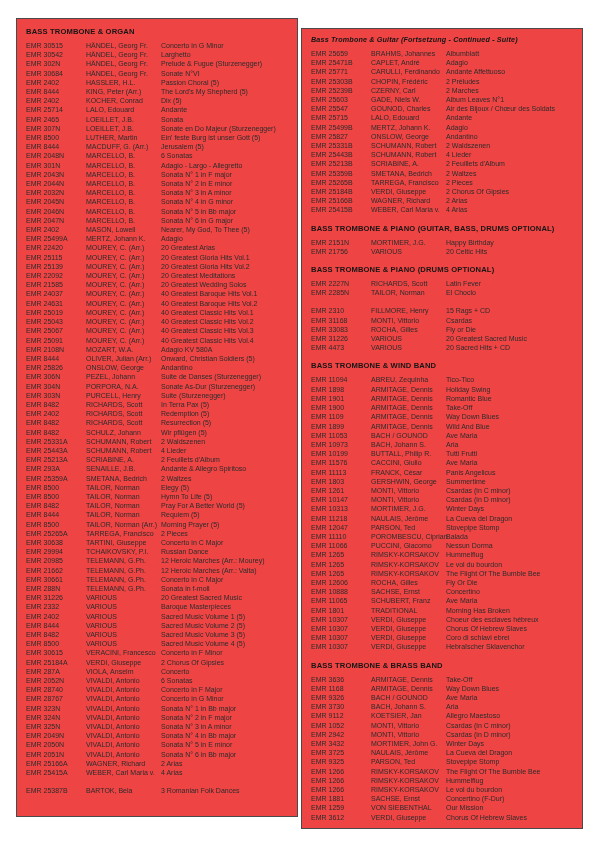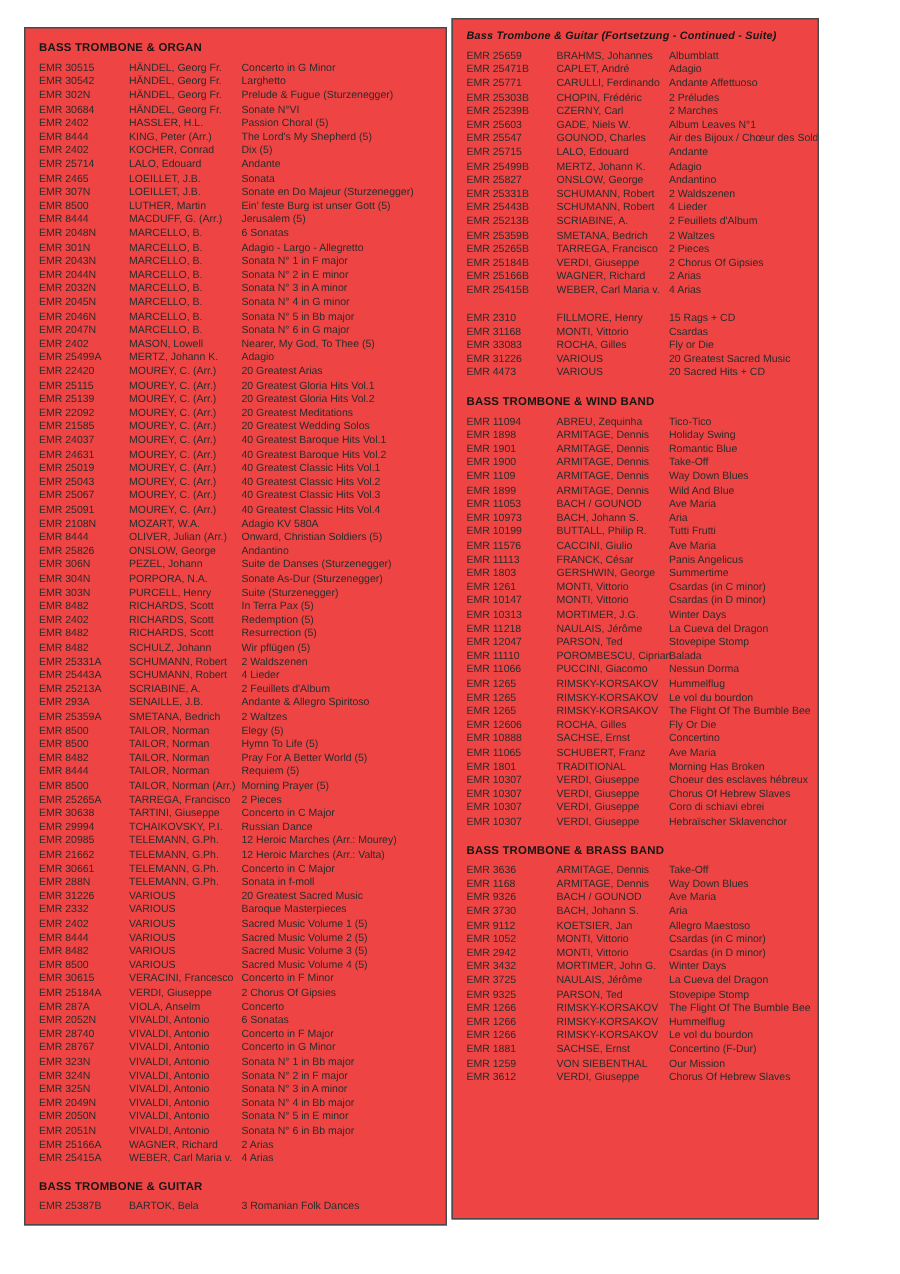--- a/index.html
+++ b/index.html
@@ -24,22 +24,22 @@
   }
   #left-box {
     left: 16px;
     top: 18px;
     width: 282px;
     height: 799px;
     padding: 8px 4px 0 9px;
   }
   #right-box {
     left: 301px;
-    top: 12px;
-    width: 245px;
+    top: 28px;
+    width: 282px;
     height: 801px;
     padding: 6px 4px 0 9px;
   }
   .section { margin: 0; }
   .section + .section { margin-top: 9px; }
   .section-title {
     font-size: 7.6px;
     font-weight: bold;
     color: #161616;
     line-height: 10px;
@@ -464,21 +464,20 @@
           <span class="composer">WAGNER, Richard</span>
           <span class="title">2 Arias</span>
         </div>
         <div class="row">
           <span class="ref">EMR 25415A</span>
           <span class="composer">WEBER, Carl Maria v.</span>
           <span class="title">4 Arias</span>
         </div>
       </div>
       <div class="section">
-        <div class="section-title">BASS TROMBONE &amp; GUITAR</div>
         <div class="row">
           <span class="ref">EMR 25387B</span>
           <span class="composer">BARTOK, Bela</span>
           <span class="title">3 Romanian Folk Dances</span>
         </div>
       </div>
     </div>
   <div id="right-box" class="box">
       <div class="section">
         <div class="section-title italic">Bass Trombone &amp; Guitar (Fortsetzung - Continued - Suite)</div>
@@ -567,20 +566,46 @@
           <span class="composer">WAGNER, Richard</span>
           <span class="title">2 Arias</span>
         </div>
         <div class="row">
           <span class="ref">EMR 25415B</span>
           <span class="composer">WEBER, Carl Maria v.</span>
           <span class="title">4 Arias</span>
         </div>
       </div>
       <div class="section">
+        <div class="section-title">BASS TROMBONE &amp; PIANO (GUITAR, BASS, DRUMS OPTIONAL)</div>
+        <div class="row">
+          <span class="ref">EMR 2151N</span>
+          <span class="composer">MORTIMER, J.G.</span>
+          <span class="title">Happy Birthday</span>
+        </div>
+        <div class="row">
+          <span class="ref">EMR 21756</span>
+          <span class="composer">VARIOUS</span>
+          <span class="title">20 Celtic Hits</span>
+        </div>
+      </div>
+      <div class="section">
+        <div class="section-title">BASS TROMBONE &amp; PIANO (DRUMS OPTIONAL)</div>
+        <div class="row">
+          <span class="ref">EMR 2227N</span>
+          <span class="composer">RICHARDS, Scott</span>
+          <span class="title">Latin Fever</span>
+        </div>
+        <div class="row">
+          <span class="ref">EMR 2285N</span>
+          <span class="composer">TAILOR, Norman</span>
+          <span class="title">El Choclo</span>
+        </div>
+      </div>
+      <div class="section">
         <div class="row">
           <span class="ref">EMR 2310</span>
           <span class="composer">FILLMORE, Henry</span>
           <span class="title">15 Rags + CD</span>
         </div>
         <div class="row">
           <span class="ref">EMR 31168</span>
           <span class="composer">MONTI, Vittorio</span>
           <span class="title">Csardas</span>
         </div>

